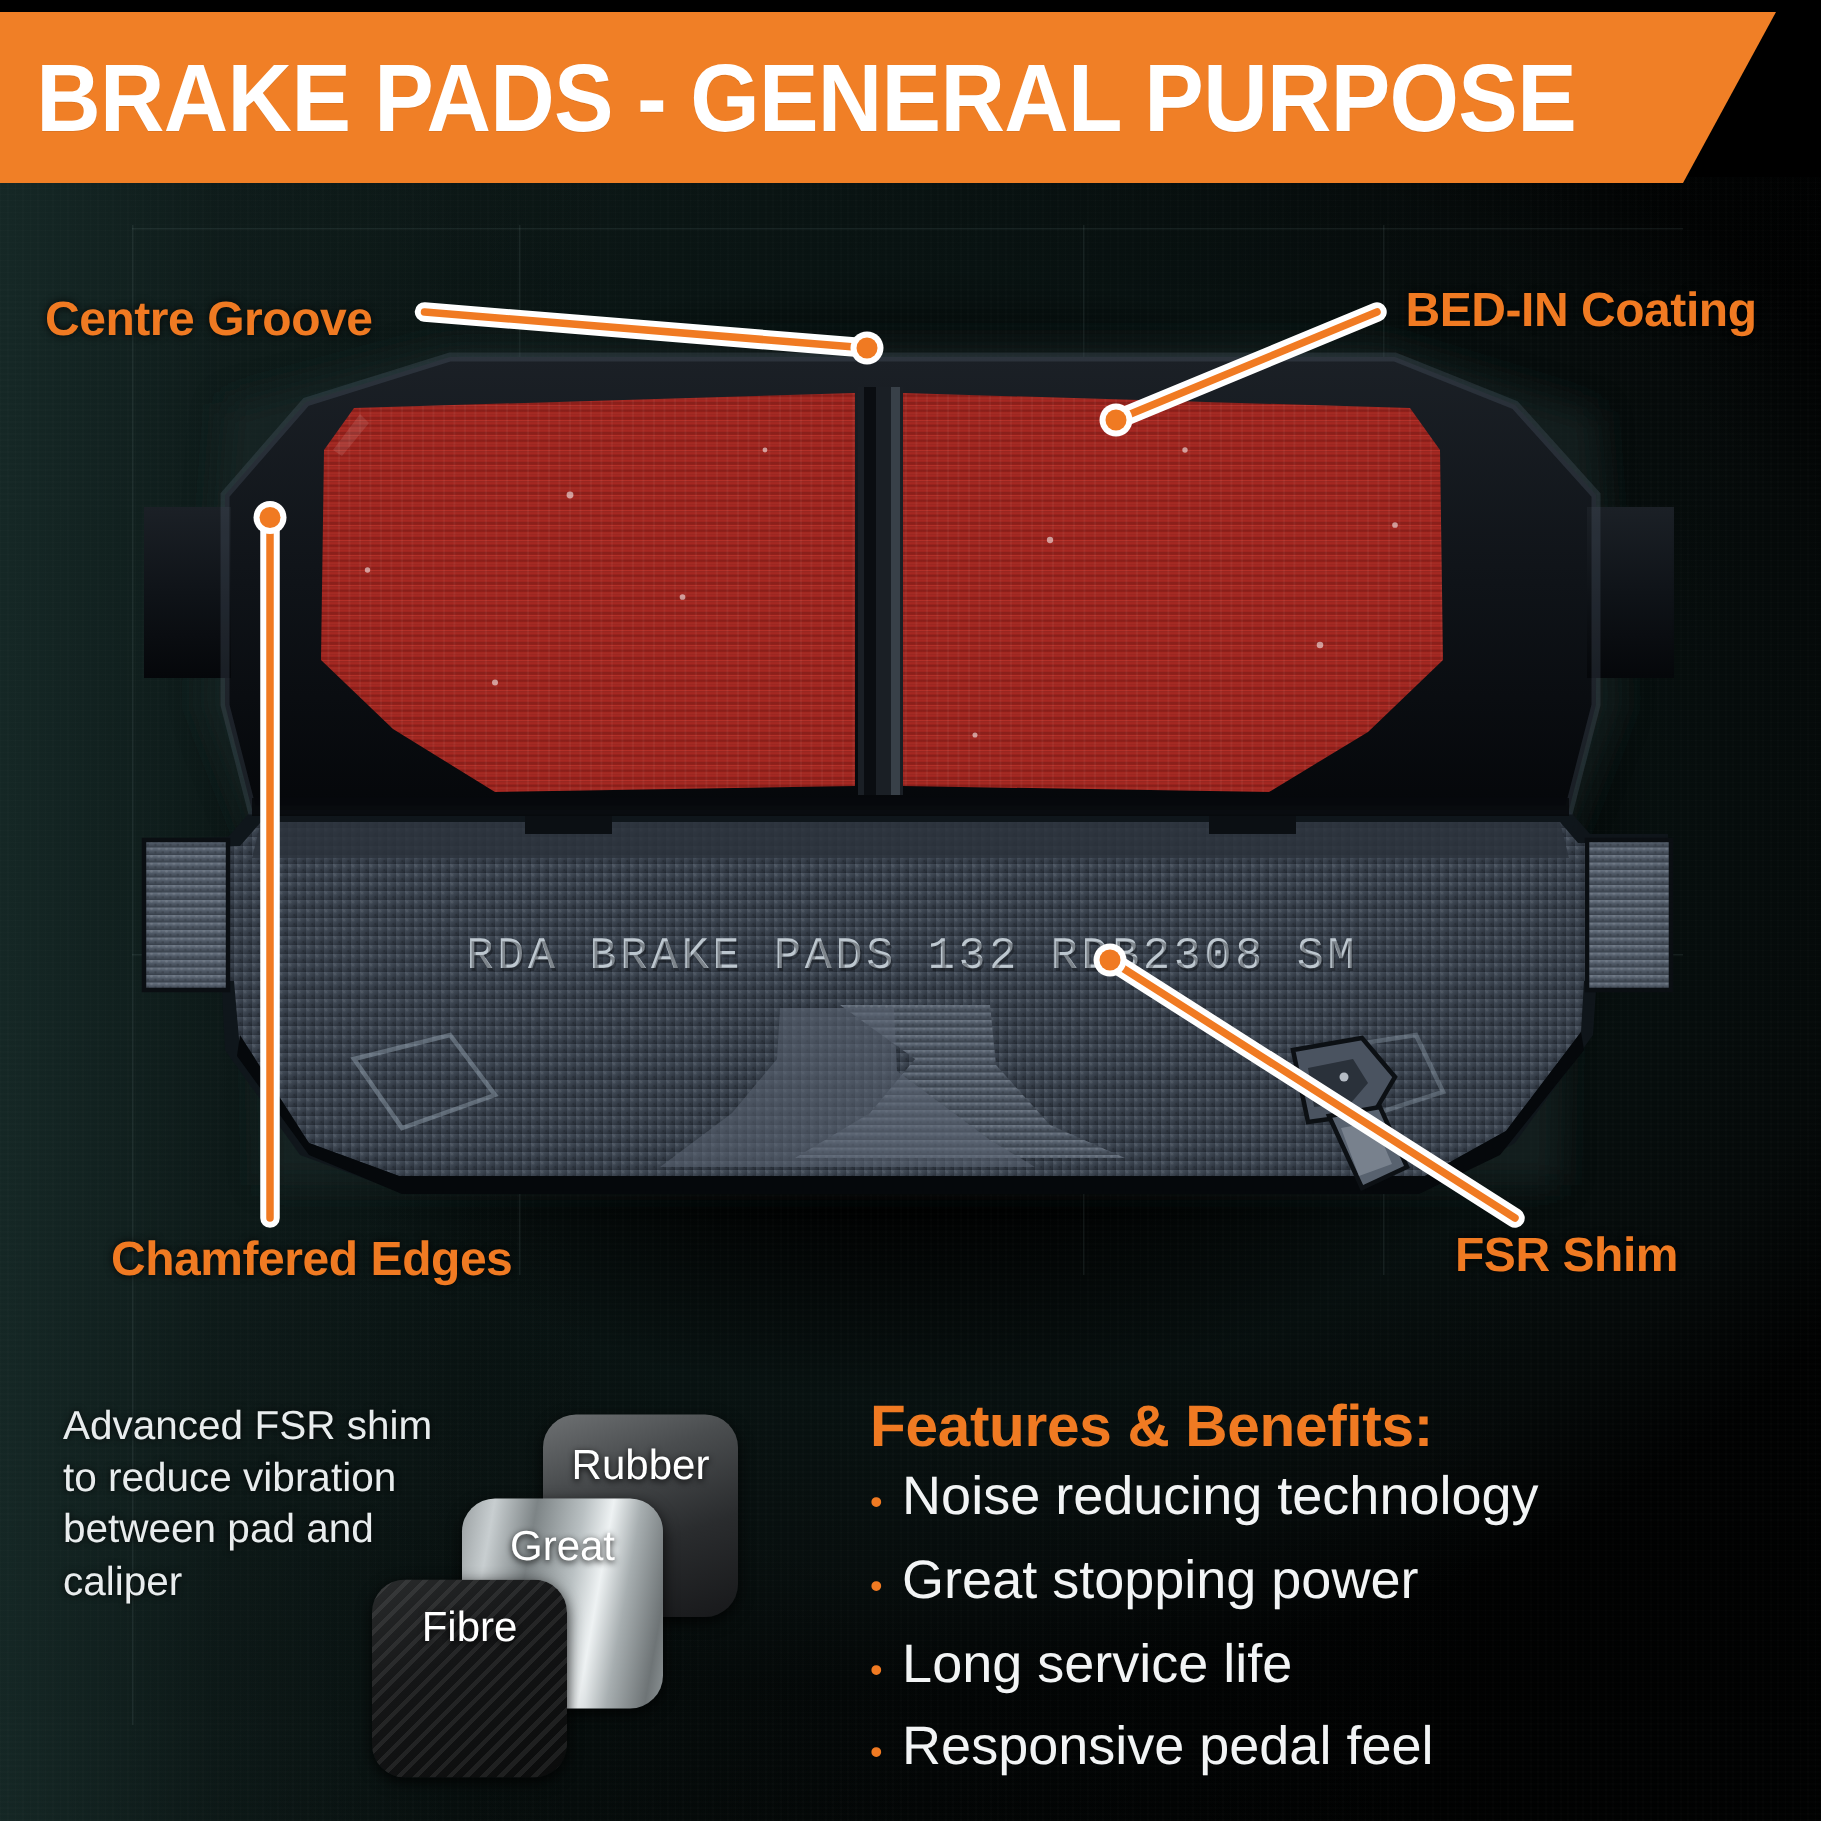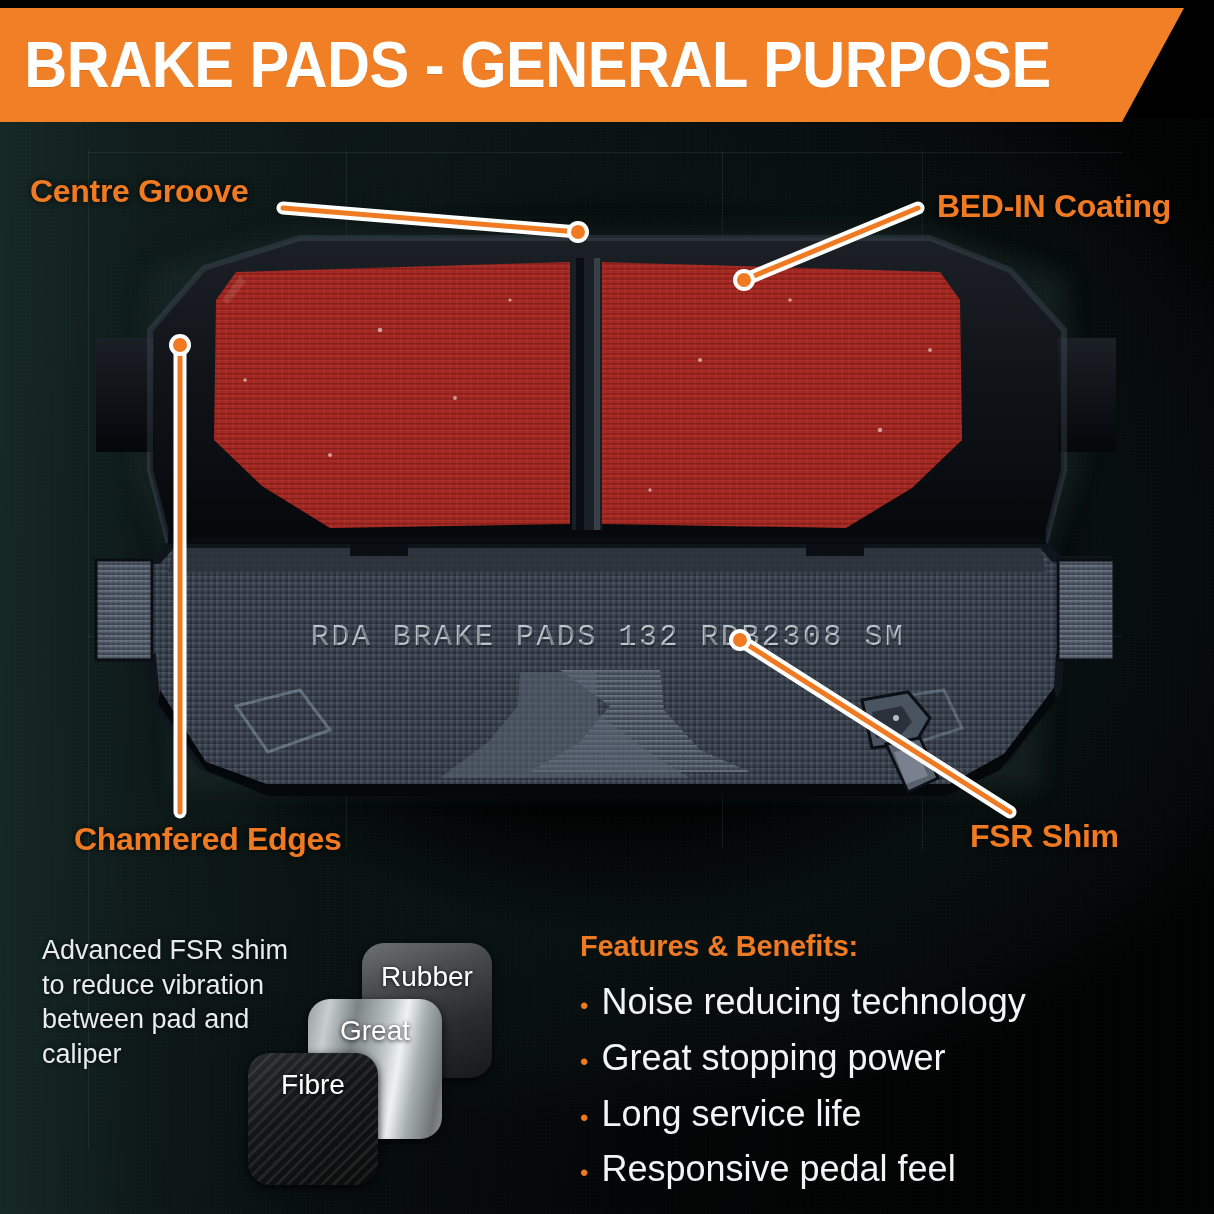--- a/index.html
+++ b/index.html
@@ -104,22 +104,22 @@
     background:
       repeating-linear-gradient(135deg, rgba(255,255,255,0.075) 0 3px, rgba(255,255,255,0) 3px 8px),
       linear-gradient(150deg,#2a2c2d 0%,#141516 40%,#0a0b0b 100%);
     box-shadow:0 3px 10px rgba(0,0,0,.85);
   }
   .chip-fibre span{ padding-top:16px; }
 
   
   .features { position:absolute; left:580px; top:932px; width:500px; }
   .features-title {
-    color:#f07a22; font-weight:bold; font-size:29px; line-height:1;
-    margin-bottom:22px; letter-spacing:-0.2px;
+    color:#f07a22; font-weight:bold; font-size:39px; line-height:1;
+    margin-bottom:7px; letter-spacing:-0.2px;
   }
   .feat-item {
     display:flex; align-items:baseline; gap:13px;
     margin-bottom:18px;
   }
   .feat-bullet { color:#f07a22; font-size:24px; line-height:1; }
   .feat-text { color:#f2f4f5; font-size:36px; line-height:1.05; }
 </style>
 </head>
 <body>
@@ -309,21 +309,21 @@
 
       <g>
         <line x1="740" y1="640" x2="1010" y2="812" stroke="#ffffff" stroke-width="13"></line>
         <line x1="740" y1="640" x2="1010" y2="812" stroke="#f07a22" stroke-width="5"></line>
         <circle cx="740" cy="640" r="11" fill="#ffffff"></circle>
         <circle cx="740" cy="640" r="7" fill="#f07a22"></circle>
       </g>
     </g>
   </svg>
 
-  <div class="callout" style="left:30px;   top:175px;">Centre Groove</div>
+  <div class="callout" style="left:30px;   top:196px;">Centre Groove</div>
   <div class="callout" style="left:937px;  top:190px;">BED-IN Coating</div>
   <div class="callout" style="left:38px;   top:823px;margin-left:36px;">Chamfered Edges</div>
   <div class="callout" style="left:970px; top:820px;">FSR Shim</div>
 
   <div class="fsr-note">
     <div>Advanced FSR shim</div>
     <div>to reduce vibration</div>
     <div>between pad and</div>
     <div>caliper</div>
   </div>

